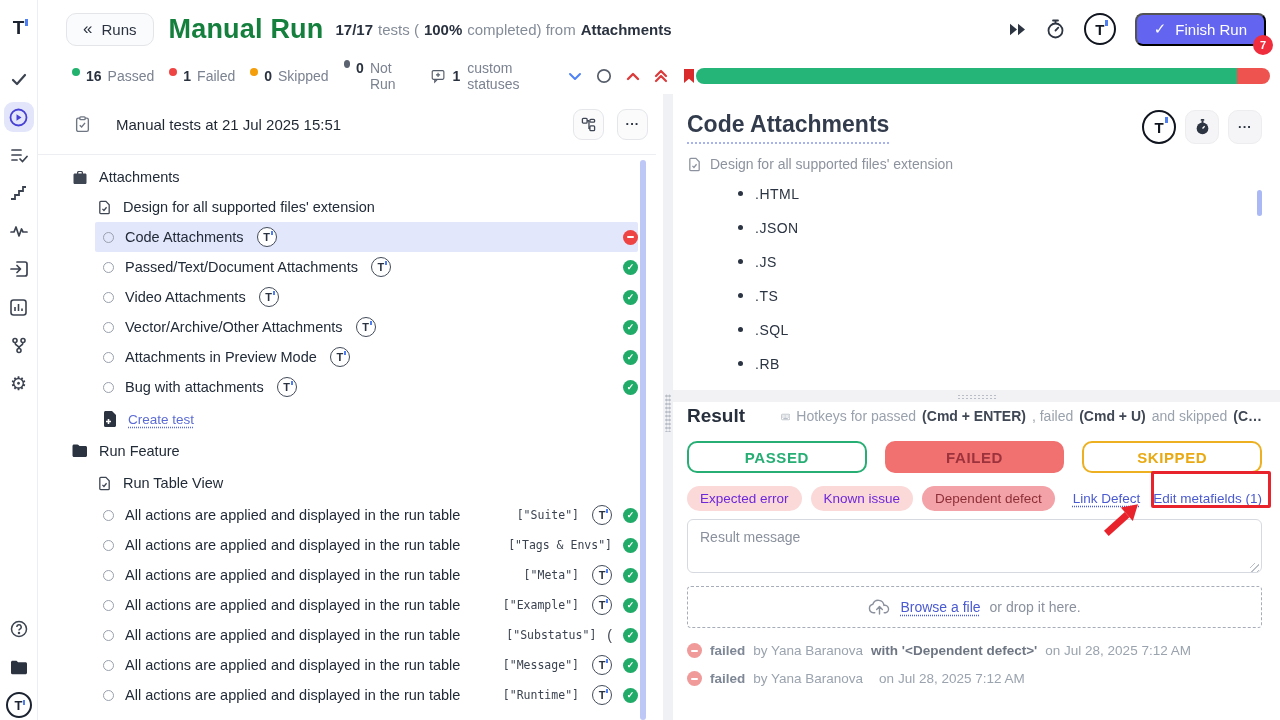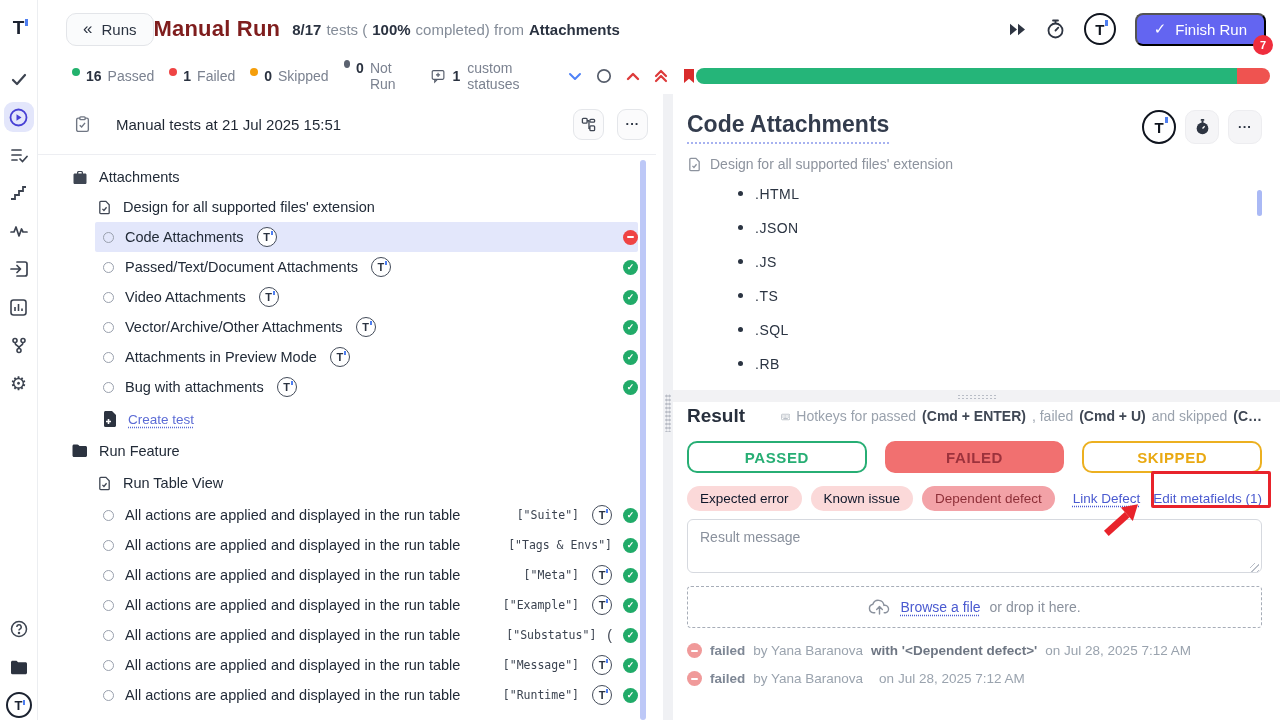--- a/index.html
+++ b/index.html
@@ -21,21 +21,21 @@
   .tlogo i { position:absolute; top:1px; right:-4px; width:3px; height:7px; background:#4e7ef0; }
   .gear { font-size:19px; color:#3c4350; line-height:1; }
   .avatar-c { width:26px; height:26px; border:2px solid #1b2230; border-radius:50%; display:flex; align-items:center; justify-content:center; }
   .avatar-c .tlogo { font-size:13px; }
   .avatar-c .tlogo i { width:2px; height:5px; right:-3px; }
 
   
   .hdr { position:absolute; left:38px; top:0; right:0; height:58px; display:flex; align-items:center; padding:0 14px 0 28px; background:#fff; }
   .runs-btn { display:flex; align-items:center; gap:9px; height:33px; padding:0 16px; border:1px solid #e3e5e9; border-radius:10px; background:#fafbfc; font-size:15px; color:#2a3240; }
   .runs-btn .chev { font-size:17px; color:#2a3240; }
-  .page-title { font-size:22px; font-weight:800; color:#7f1d1d; letter-spacing:.2px; }
+  .page-title { margin-left:15px; font-size:27px; font-weight:800; color:#15803d; letter-spacing:.2px; }
   .subtitle { margin-left:12px; display:flex; align-items:baseline; gap:5px; font-size:15px; color:#848c98; }
   .subtitle b { color:#2a3240; font-weight:700; }
   .hdr-right { margin-left:auto; display:flex; align-items:center; gap:19px; }
   .biglogo { position:relative; width:32px; height:32px; border:2.5px solid #10151f; border-radius:50%; display:flex; align-items:center; justify-content:center; background:#fff; }
   .biglogo b { font-size:15px; font-weight:900; color:#10151f; }
   .biglogo i { position:absolute; top:5px; right:6px; width:3px; height:6px; background:#4e7ef0; }
   .finish-btn { position:relative; display:flex; align-items:center; gap:9px; height:33px; padding:0 17px; border-radius:8px; background:#6365f1; color:#fff; font-size:15px; font-weight:500; }
   .finish-badge { position:absolute; right:-9px; bottom:-11px; width:20px; height:20px; border-radius:50%; background:#ef2d3d; color:#fff; font-size:11px; font-weight:700; display:flex; align-items:center; justify-content:center; }
 
   
@@ -106,21 +106,21 @@
   .res-head { display:flex; align-items:center; height:28px; overflow:hidden; }
   .res-title { font-size:19px; font-weight:700; color:#272f3c; margin-right:36px; }
   .hotkeys { display:flex; align-items:flex-end; gap:6px; flex:1; white-space:nowrap; overflow:hidden; font-size:14px; color:#9aa2ad; }
   .hotkeys b { color:#3f4754; font-weight:700; }
   .res-btns { display:flex; gap:18px; margin-top:11px; }
   .rbtn { flex:1; height:32px; border-radius:10px; display:flex; align-items:center; justify-content:center; font-size:15px; font-weight:700; letter-spacing:.6px; background:#fff; }
   .rbtn.passed { border:2px solid #27ae74; color:#27ae74; }
   .rbtn.failed { border:2px solid #f17070; background:#f17070; color:#9c323c; }
   .rbtn.skipped { border:2px solid #ecb020; color:#e9a912; }
   .tagrow { display:flex; align-items:center; gap:9px; margin-top:13px; }
-  .tagpill { height:25px; display:flex; align-items:center; padding:0 13px; border-radius:13px; font-size:13.5px; background:#fbd9d9; color:#0f172a; }
+  .tagpill { height:25px; display:flex; align-items:center; padding:0 13px; border-radius:13px; font-size:13.5px; background:#fbd9d9; color:#6d28d9; }
   .tagpill.active { background:#f3a2a7; color:#8e2f38; }
   .taglinks { margin-left:auto; display:flex; gap:13px; }
   .dlink { color:#4a5ad0; font-size:13.5px; text-decoration:underline dotted; text-underline-offset:3px; white-space:nowrap; }
   .msgbox { position:relative; margin-top:8px; }
   .msgbox textarea { width:100%; height:54px; resize:none; border:1px solid #d6d9df; border-radius:6px; padding:9px 12px; font-family:"Liberation Sans",sans-serif; font-size:14px; color:#2a3240; outline:none; }
   .msgbox textarea::placeholder { color:#8a919d; }
   .resize-grip { position:absolute; right:3px; bottom:5px; width:9px; height:9px;
                  background:repeating-linear-gradient(135deg, transparent 0 3px, #b9bec7 3px 4px); }
   .dropzone { margin-top:9px; height:42px; border:1.5px dashed #a7adb8; border-radius:4px; display:flex; align-items:center; justify-content:center; gap:9px; font-size:14px; color:#8a919d; }
   .history { margin-top:15px; display:flex; flex-direction:column; gap:13px; }
@@ -213,21 +213,21 @@
   </div>
 </div>
 
 <div class="hdr">
   <button class="runs-btn">
     <span class="chev">«</span>
     <span>Runs</span>
   </button>
   <div class="page-title">Manual Run</div>
   <div class="subtitle">
-    <b>8/17</b>
+    <b>17/17</b>
     <span>tests (</span>
     <b>100%</b>
     <span>completed) from</span>
     <b>Attachments</b>
   </div>
   <div class="hdr-right">
     <span>
       <svg width="19" height="13" viewBox="0 0 19 13">
           <path fill="#2e3542" d="M2 .8l7 5.7-7 5.7zM10 .8l7 5.7-7 5.7z"></path>
         </svg>

